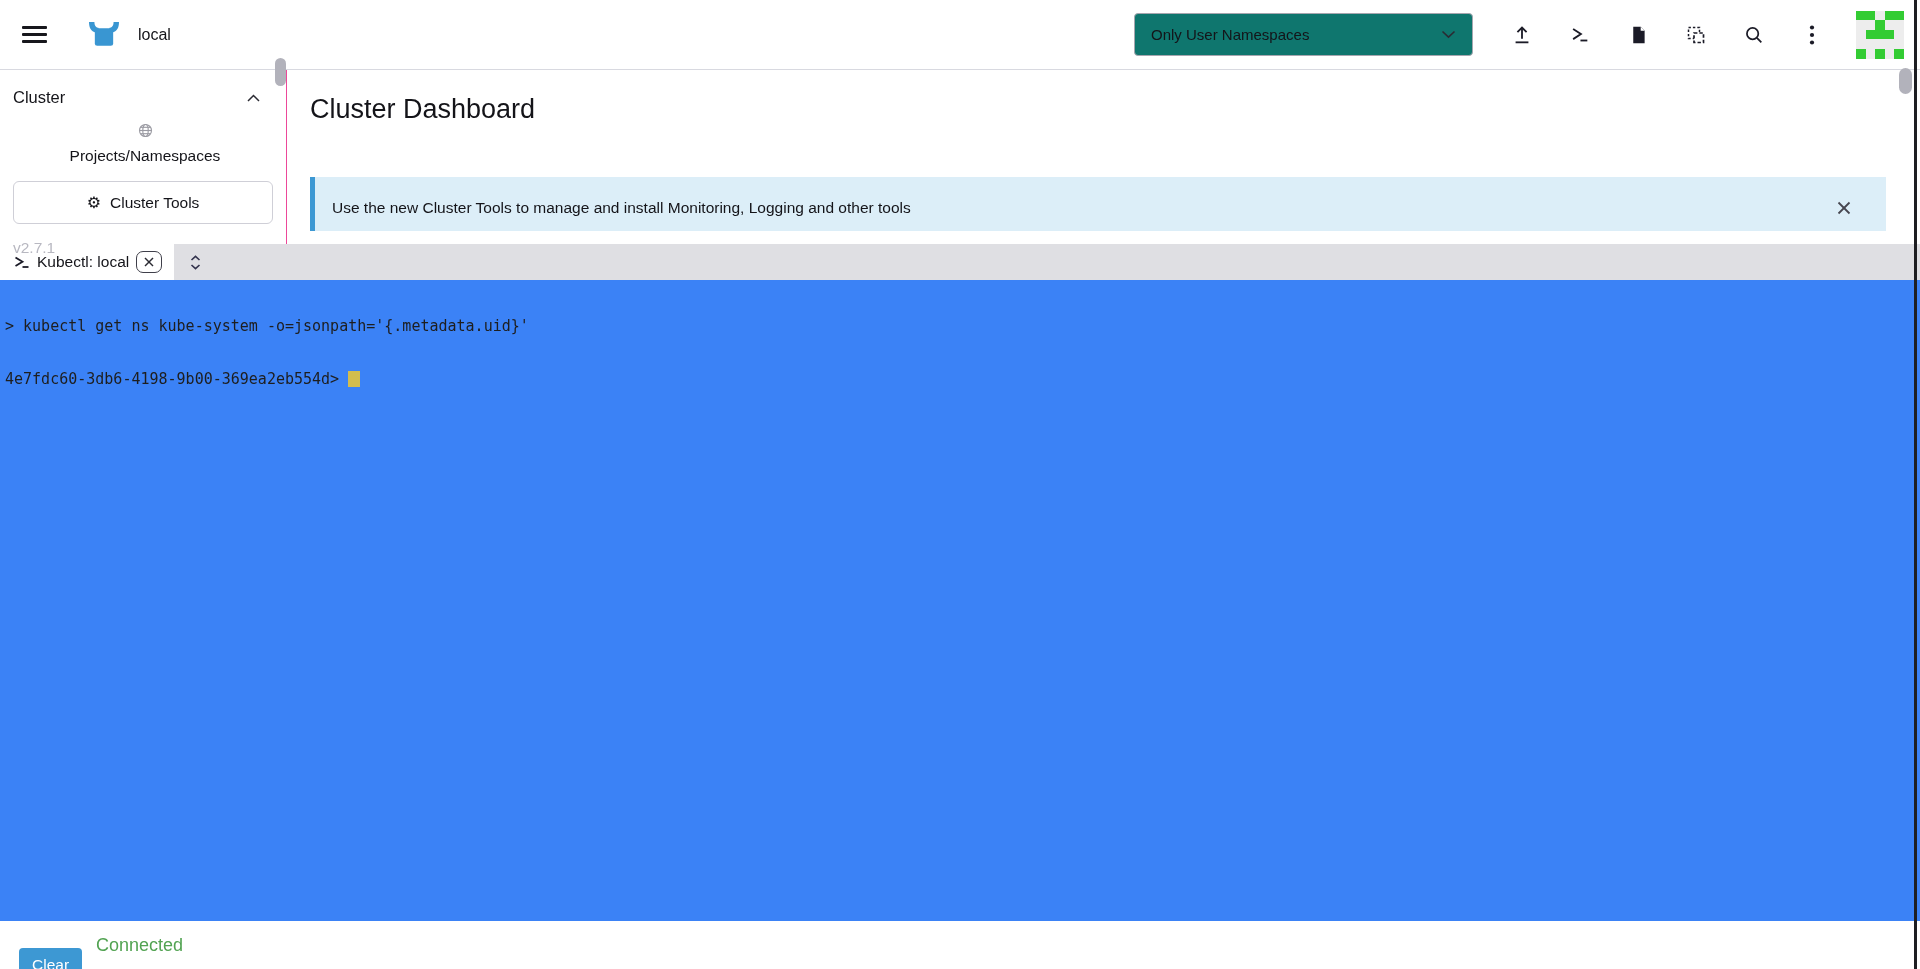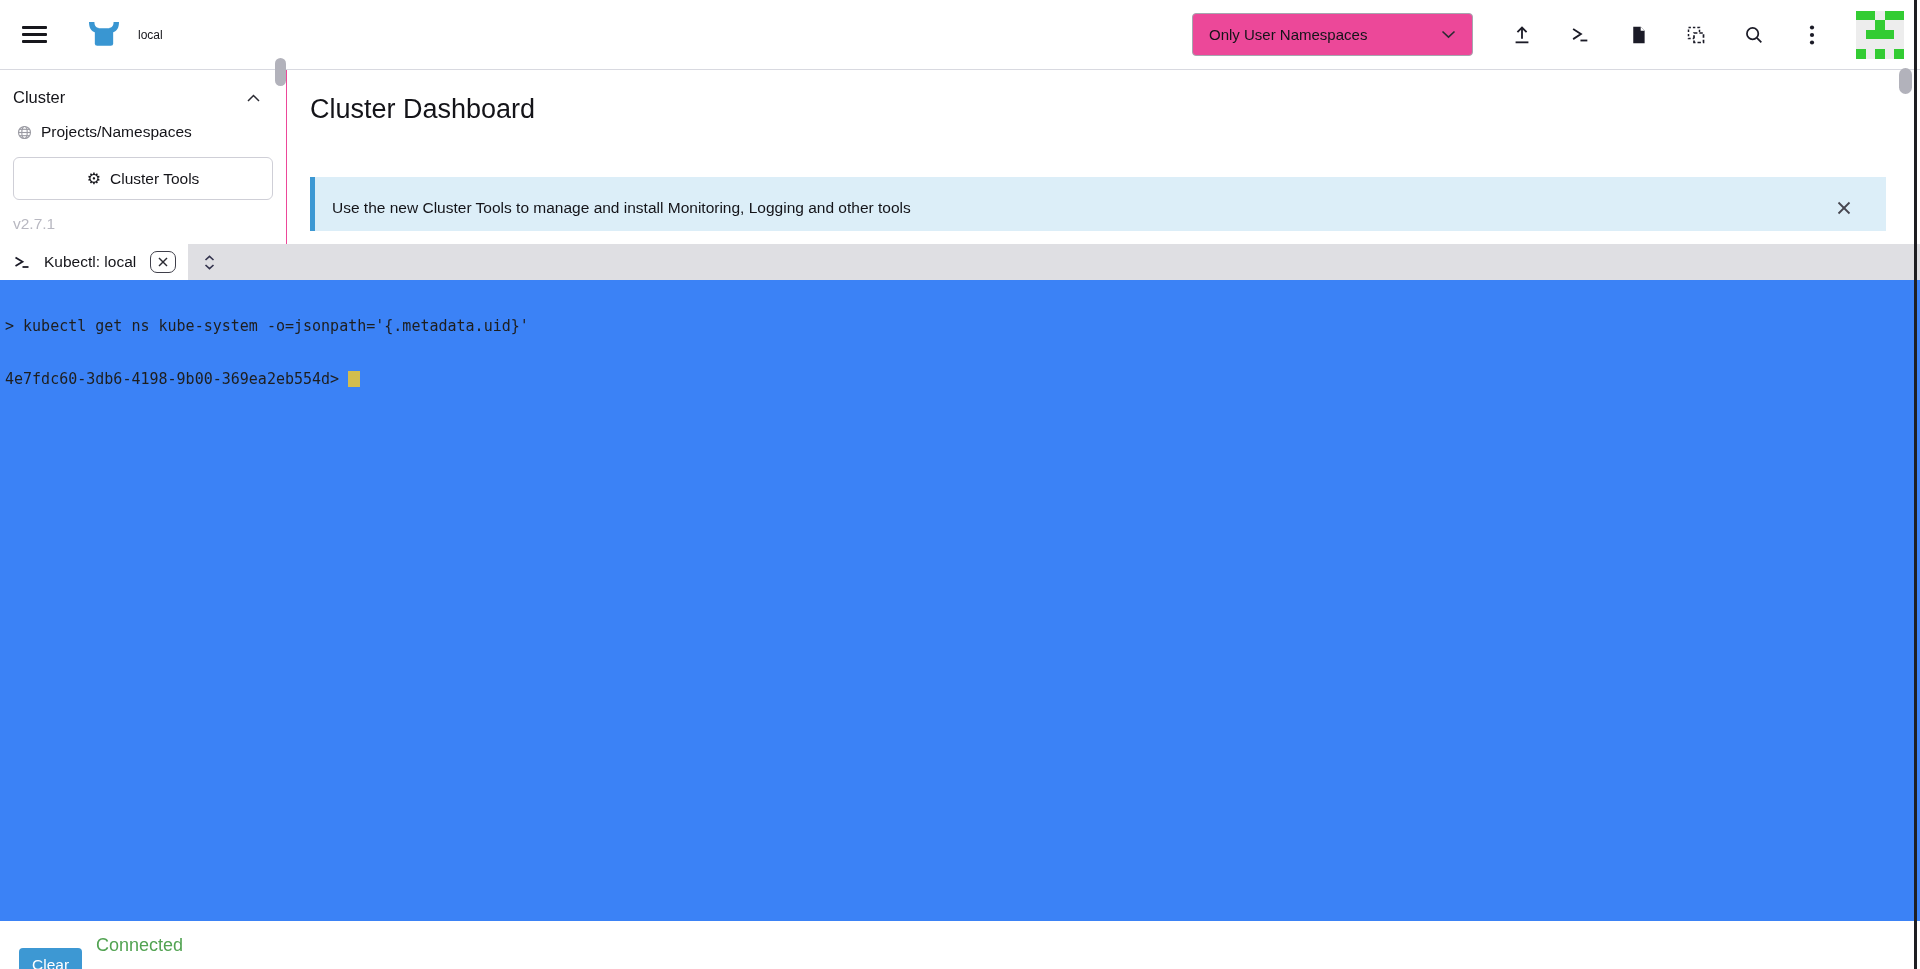--- a/index.html
+++ b/index.html
@@ -6,36 +6,36 @@
   html,body { width:1920px; height:969px; background:#fff; overflow:hidden; }
   body { font-family:"Liberation Sans", sans-serif; color:#141419; position:relative;
          --accent:#3d98d3; --banner-bg:#dceef8; --green:#52a352; --cursor:#d2bd4e; --avatar-green:#33cc33; }
 
   
   .topbar { height:70px; background:#fff; border-bottom:1px solid #d8d9e0; display:flex; align-items:center;
             padding:0 16px 0 22px; position:relative; z-index:2; }
   .hamburger { width:25px; height:17px; display:flex; flex-direction:column; justify-content:space-between; cursor:pointer; }
   .hamburger span { display:block; height:3px; background:#17171c; border-radius:1px; }
   .logo { margin-left:40px; width:34px; height:30px; display:flex; }
-  .cluster-name { margin-left:17px; font-size:12px; color:#141419; }
+  .cluster-name { margin-left:17px; font-size:16px; color:#141419; }
   .topbar-right { margin-left:auto; display:flex; align-items:center; }
-  .ns-dropdown { width:281px; height:43px; border:1px solid #a6a6af; border-radius:4px; background:#ec4899;
+  .ns-dropdown { width:339px; height:43px; border:1px solid #a6a6af; border-radius:4px; background:#0f766e;
                  display:flex; align-items:center; padding:0 16px; font-size:15px; cursor:pointer; margin-right:20px; }
   .ns-dropdown .chev { margin-left:auto; display:flex; }
   .icon-btn { width:24px; height:24px; margin:0 17px; display:flex; align-items:center; justify-content:center; cursor:pointer; }
   .avatar { width:48px; height:48px; margin-left:15px; background:#ededed; display:grid;
             grid-template-columns:repeat(5,1fr); grid-template-rows:repeat(5,1fr); cursor:pointer; }
   .avatar .on { background:var(--avatar-green); }
 
   
   .content-row { display:flex; height:174px; position:relative; background:#fff; }
   .sidebar { width:287px; border-right:1px solid #ec4899; padding-top:12px; position:relative; background:#fff; }
   .section-header { display:flex; align-items:center; justify-content:space-between;
                     padding:6px 26px 6px 13px; font-size:16.5px; cursor:pointer; }
-  .nav-item { display:flex; align-items:center; gap:9px; padding:10px 13px 10px 17px; font-size:15.5px; cursor:pointer; }
+  .nav-item { display:flex; align-items:center; gap:9px; padding:10px 13px 10px 17px; font-size:15.5px; cursor:pointer;flex-direction:column; }
   .cluster-tools-btn { margin:6px 13px 0; width:calc(100% - 26px); height:43px; border:1px solid #cfcfd7; border-radius:6px;
                        background:#fff; display:flex; align-items:center; justify-content:center; gap:9px;
                        font-size:15.5px; color:#141419; cursor:pointer; font-family:inherit; }
   .gear { font-size:16px; line-height:1; }
   .version { margin:15px 13px; color:#b8b8c1; font-size:15.5px; }
 
   .main { flex:1; position:relative; padding-left:23px; }
   .page-title { font-size:27px; font-weight:500; color:#141419; margin-top:24px; }
   .banner { margin-top:52px; margin-right:34px; height:54px; background:var(--banner-bg);
             border-left:5px solid var(--accent); display:flex; align-items:center;
@@ -43,21 +43,21 @@
   .banner-close { margin-left:auto; margin-right:12px; display:flex; cursor:pointer; }
 
   
   .sb-thumb { position:absolute; background:#b2b2bb; border-radius:7px; cursor:pointer; z-index:3; }
   .sidebar-thumb { left:275px; top:-12px; width:11px; height:28px; }
   .main-thumb { right:8px; top:-2px; width:13px; height:26px; }
   .window-edge { position:absolute; top:0; bottom:0; right:3px; width:3px; background:#1e1e22; z-index:5; }
 
   
   .tab-bar { height:36px; background:#dfdfe3; display:flex; align-items:stretch; }
-  .tab { background:#fff; display:flex; align-items:center; gap:14px; padding:0 12px 0 13px; font-size:15.5px; cursor:pointer; }
+  .tab { background:#fff; display:flex; align-items:center; gap:7px; padding:0 12px 0 13px; font-size:15.5px; cursor:pointer; }
   .tab-close { width:26px; height:22px; border:1.5px solid #3f3f4a; border-radius:7px;
                display:flex; align-items:center; justify-content:center; cursor:pointer; background:transparent; }
   .unfold-btn { width:42px; display:flex; align-items:center; justify-content:center; cursor:pointer; }
 
   .terminal-body { height:641px; background:#3b82f6; padding:3px 0 0 5px;
                    font-family:"DejaVu Sans Mono", monospace; font-size:15px; line-height:17.5px; color:#1e1e1e;
                    white-space:pre; cursor:text; }
   .cursor { display:inline-block; width:12px; height:16px; background:var(--cursor); vertical-align:middle; margin-left:9px; }
 
   .terminal-footer { height:48px; display:flex; align-items:center; gap:14px; padding-left:19px; background:#fff; }

